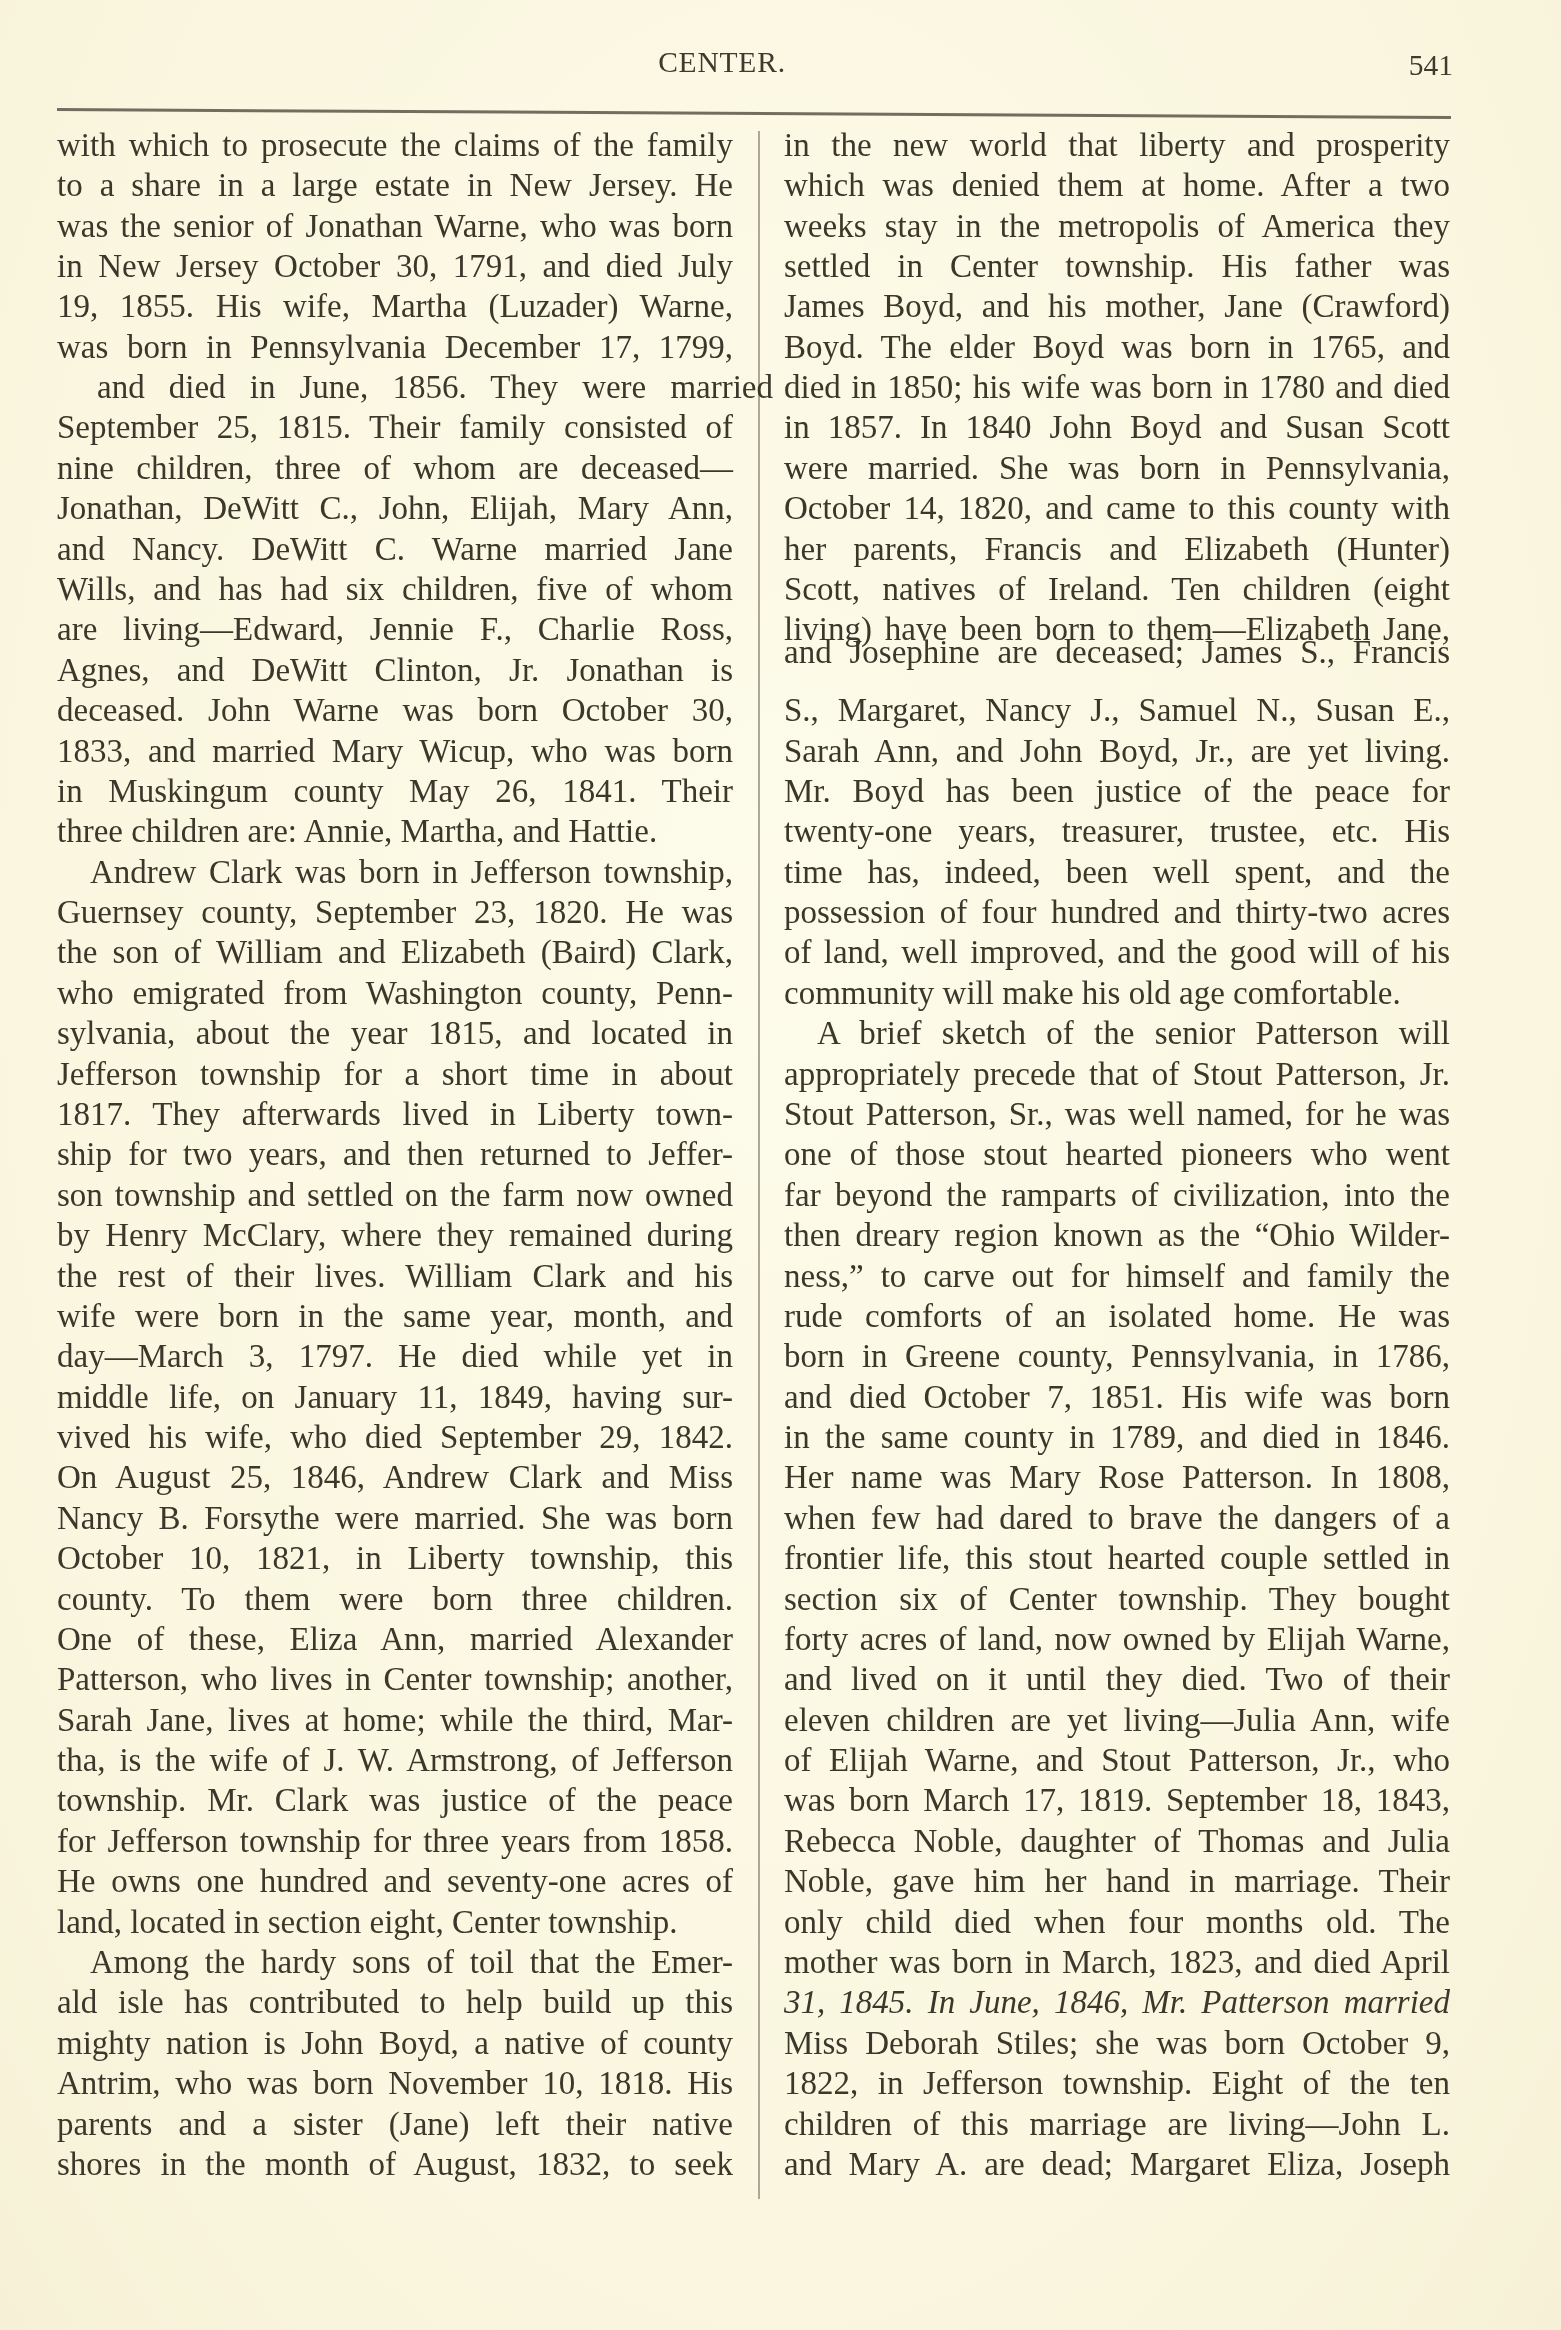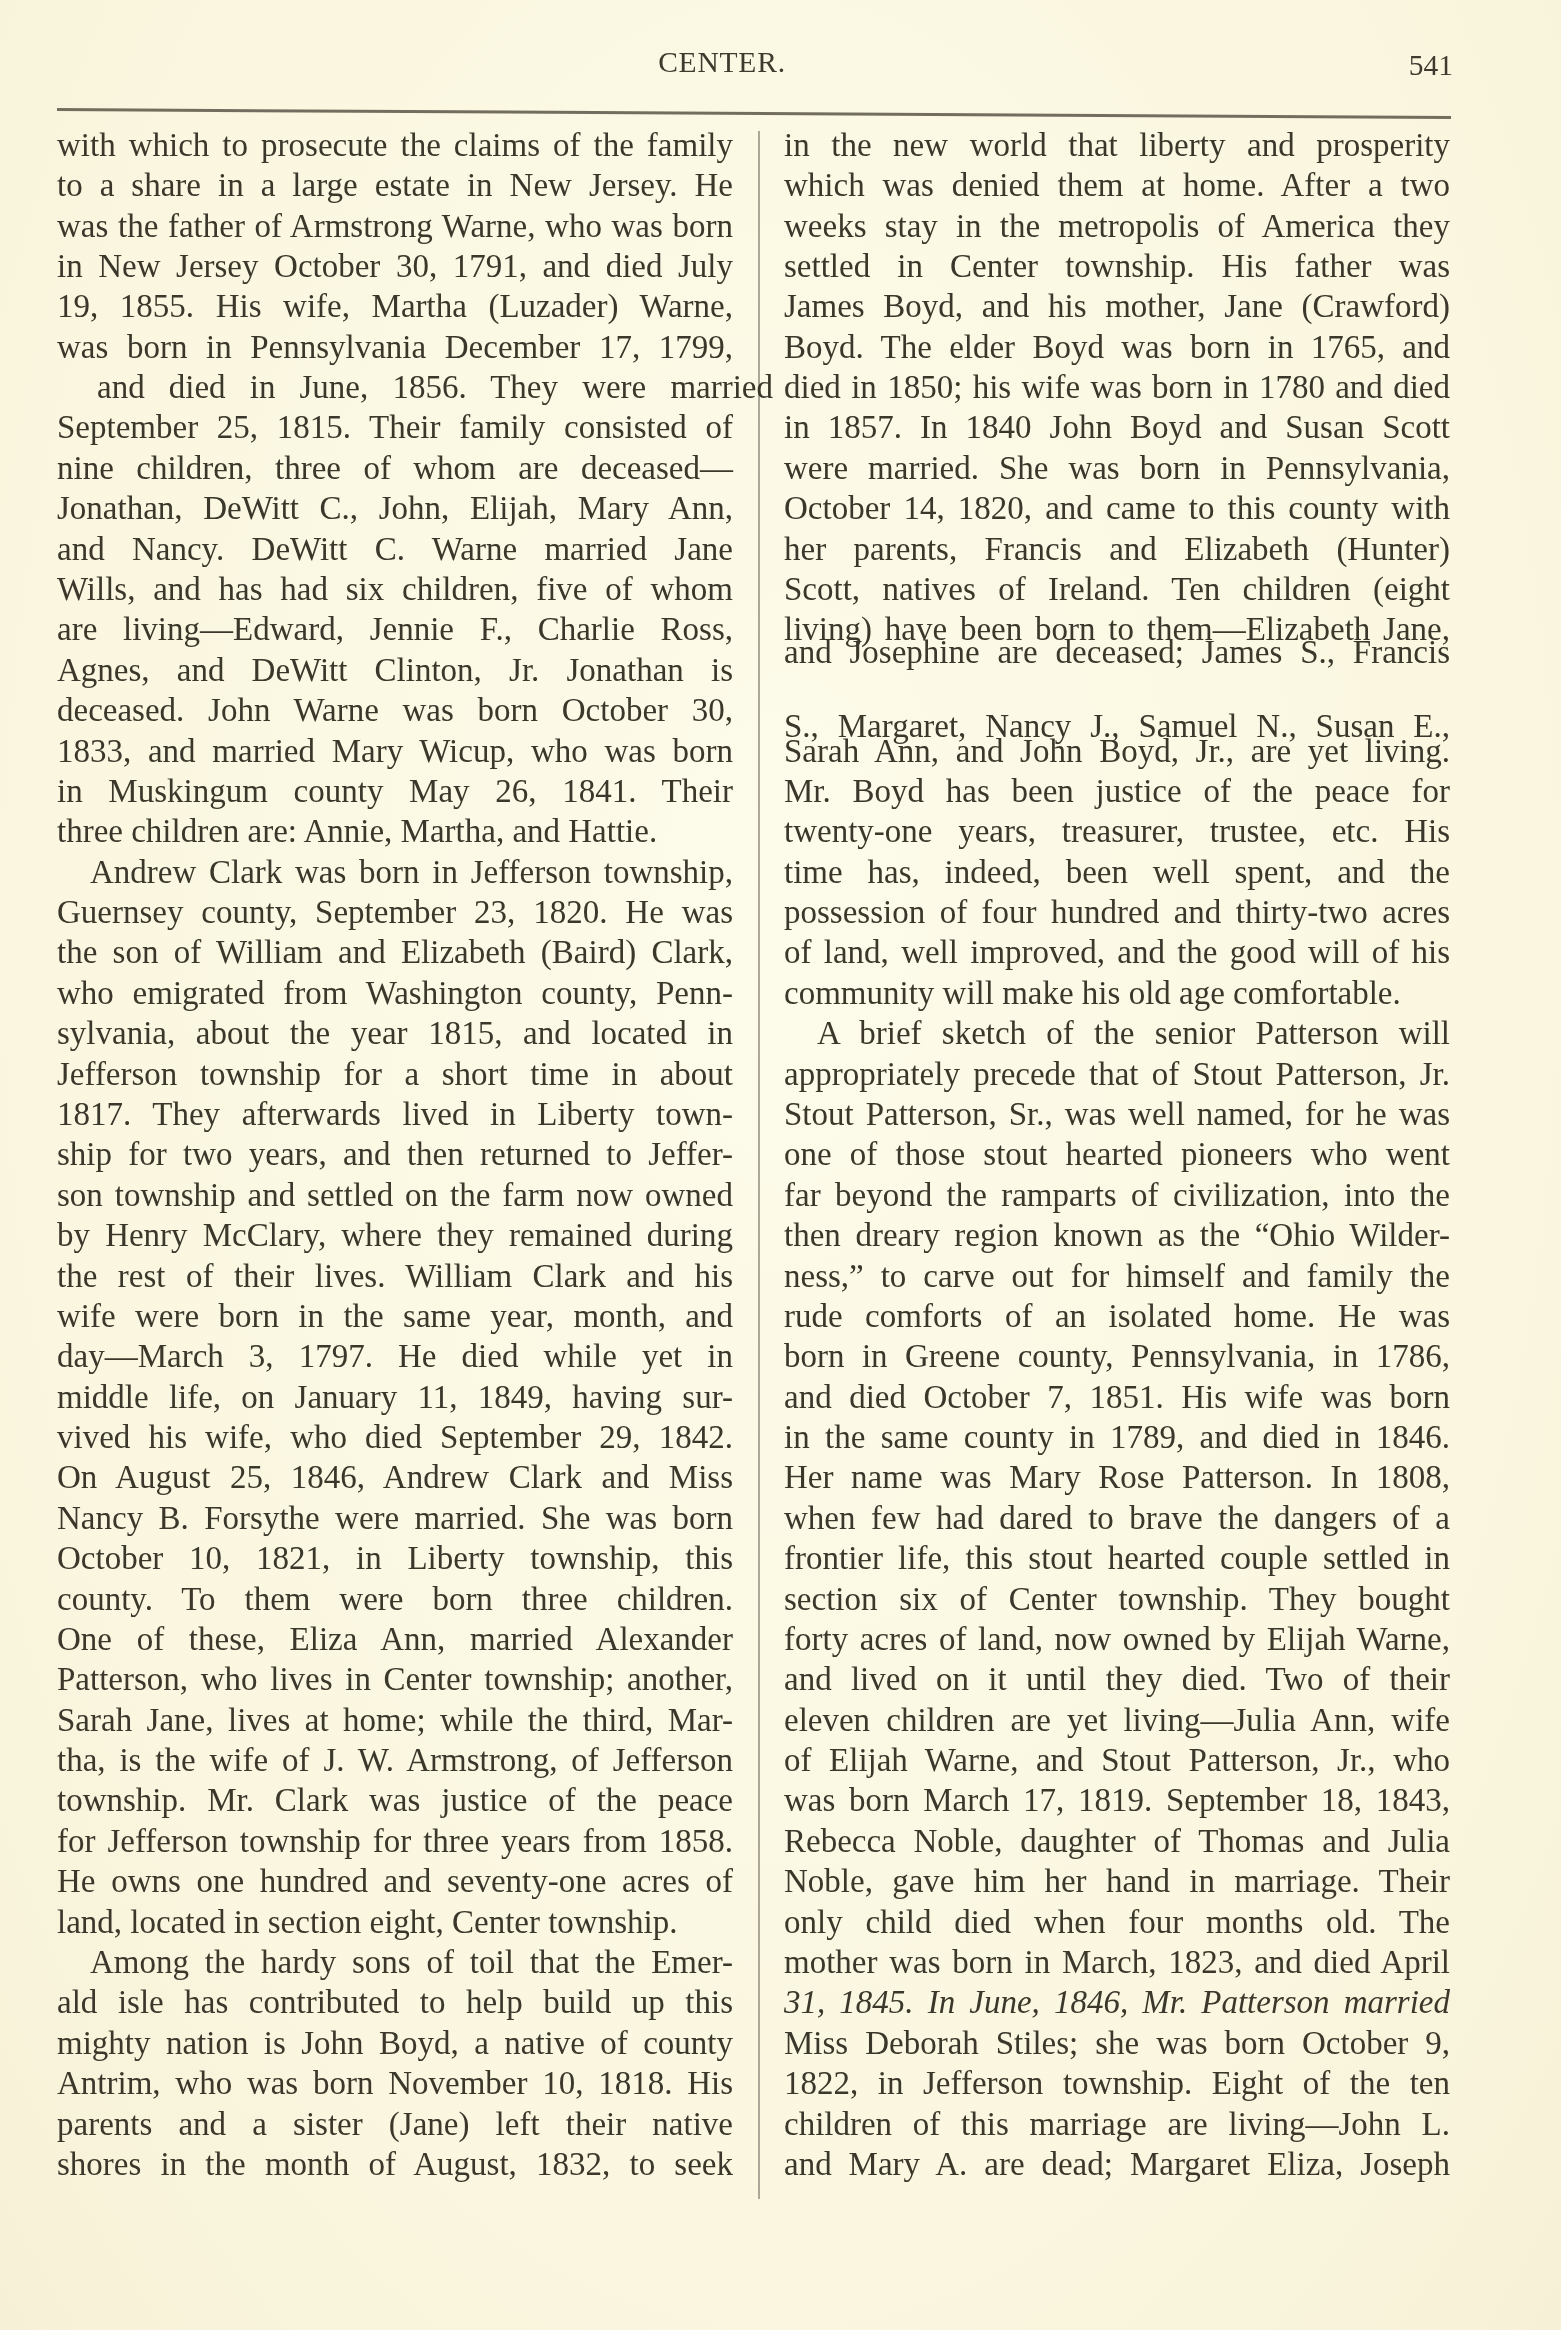--- a/index.html
+++ b/index.html
@@ -47,21 +47,21 @@
 <div class="running-head">
   <div class="head-title">CENTER.</div>
   <div class="page-number">541</div>
 </div>
 <div class="head-rule"></div>
 <div class="column-divider"></div>
 
 <div class="column col-left" id="col-left">
     <div class="line" style="top: 125px;">with which to prosecute the claims of the family</div>
     <div class="line" style="top: 165px;">to a share in a large estate in New Jersey.  He</div>
-    <div class="line" style="top: 206px;">was the father of Armstrong Warne, who was born</div>
+    <div class="line" style="top: 206px;">was the senior of Jonathan Warne, who was born</div>
     <div class="line" style="top: 246px;">in New Jersey October 30, 1791, and died July</div>
     <div class="line" style="top: 286px;">19, 1855.  His wife, Martha (Luzader) Warne,</div>
     <div class="line" style="top: 327px;">was born in Pennsylvania December 17, 1799,</div>
     <div class="line" style="top: 367px; margin-left: 40px;">and died in June, 1856.  They were married</div>
     <div class="line" style="top: 407px;">September 25, 1815.  Their family consisted of</div>
     <div class="line" style="top: 448px;">nine children, three of whom are deceased—</div>
     <div class="line" style="top: 488px;">Jonathan, DeWitt C., John, Elijah, Mary Ann,</div>
     <div class="line" style="top: 529px;">and Nancy.  DeWitt C. Warne married Jane</div>
     <div class="line" style="top: 569px;">Wills, and has had six children, five of whom</div>
     <div class="line" style="top: 609px;">are living—Edward, Jennie F., Charlie Ross,</div>
@@ -112,21 +112,21 @@
     <div class="line" style="top: 286px;">James Boyd, and his mother, Jane (Crawford)</div>
     <div class="line" style="top: 327px;">Boyd.  The elder Boyd was born in 1765, and</div>
     <div class="line" style="top: 367px;">died in 1850; his wife was born in 1780 and died</div>
     <div class="line" style="top: 407px;">in 1857.  In 1840 John Boyd and Susan Scott</div>
     <div class="line" style="top: 448px;">were married.  She was born in Pennsylvania,</div>
     <div class="line" style="top: 488px;">October 14, 1820, and came to this county with</div>
     <div class="line" style="top: 529px;">her parents, Francis and Elizabeth (Hunter)</div>
     <div class="line" style="top: 569px;">Scott, natives of Ireland.  Ten children (eight</div>
     <div class="line" style="top: 609px;">living) have been born to them—Elizabeth Jane,</div>
     <div class="line" style="top: 632px;">and Josephine are deceased; James S., Francis</div>
-    <div class="line" style="top: 690px; margin-top: 16px;">S., Margaret, Nancy J., Samuel N., Susan E.,</div>
+    <div class="line" style="top: 690px;">S., Margaret, Nancy J., Samuel N., Susan E.,</div>
     <div class="line" style="top: 731px;">Sarah Ann, and John Boyd, Jr., are yet living.</div>
     <div class="line" style="top: 771px;">Mr. Boyd has been justice of the peace for</div>
     <div class="line" style="top: 811px;">twenty-one years, treasurer, trustee, etc.  His</div>
     <div class="line" style="top: 852px;">time has, indeed, been well spent, and the</div>
     <div class="line" style="top: 892px;">possession of four hundred and thirty-two acres</div>
     <div class="line" style="top: 932px;">of land, well improved, and the good will of his</div>
     <div class="line end" style="top: 973px;">community will make his old age comfortable.</div>
     <div class="line indent" style="top: 1013px;">A brief sketch of the senior Patterson will</div>
     <div class="line" style="top: 1054px;">appropriately precede that of Stout Patterson, Jr.</div>
     <div class="line" style="top: 1094px;">Stout Patterson, Sr., was well named, for he was</div>

